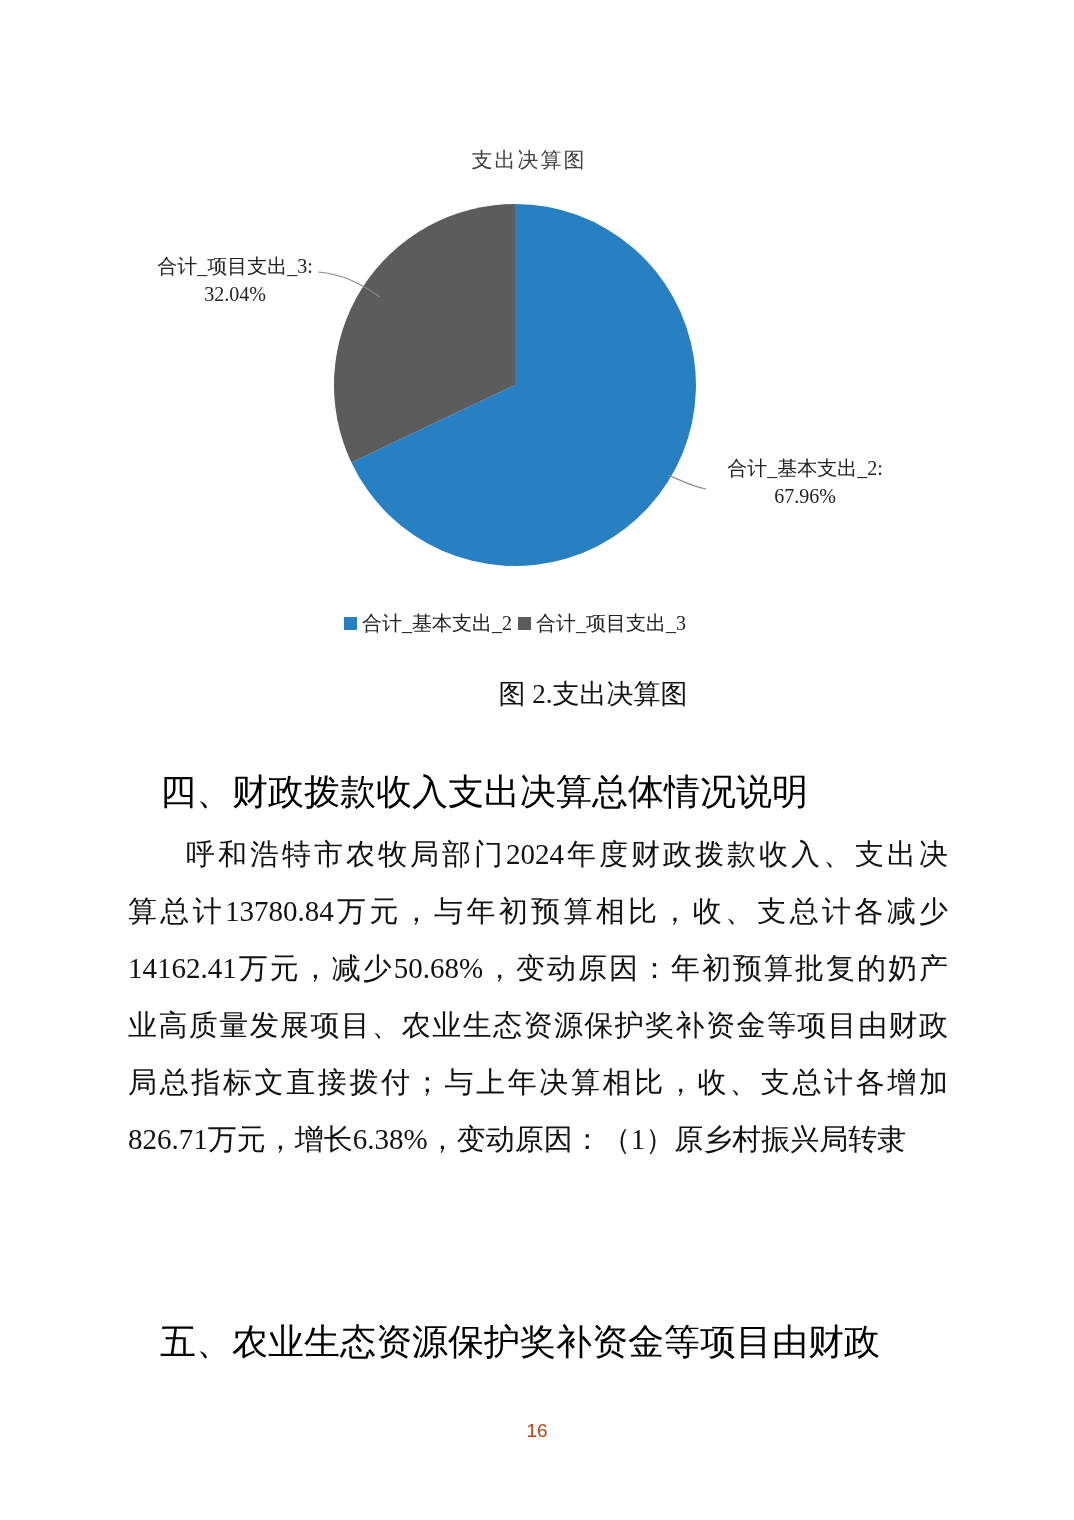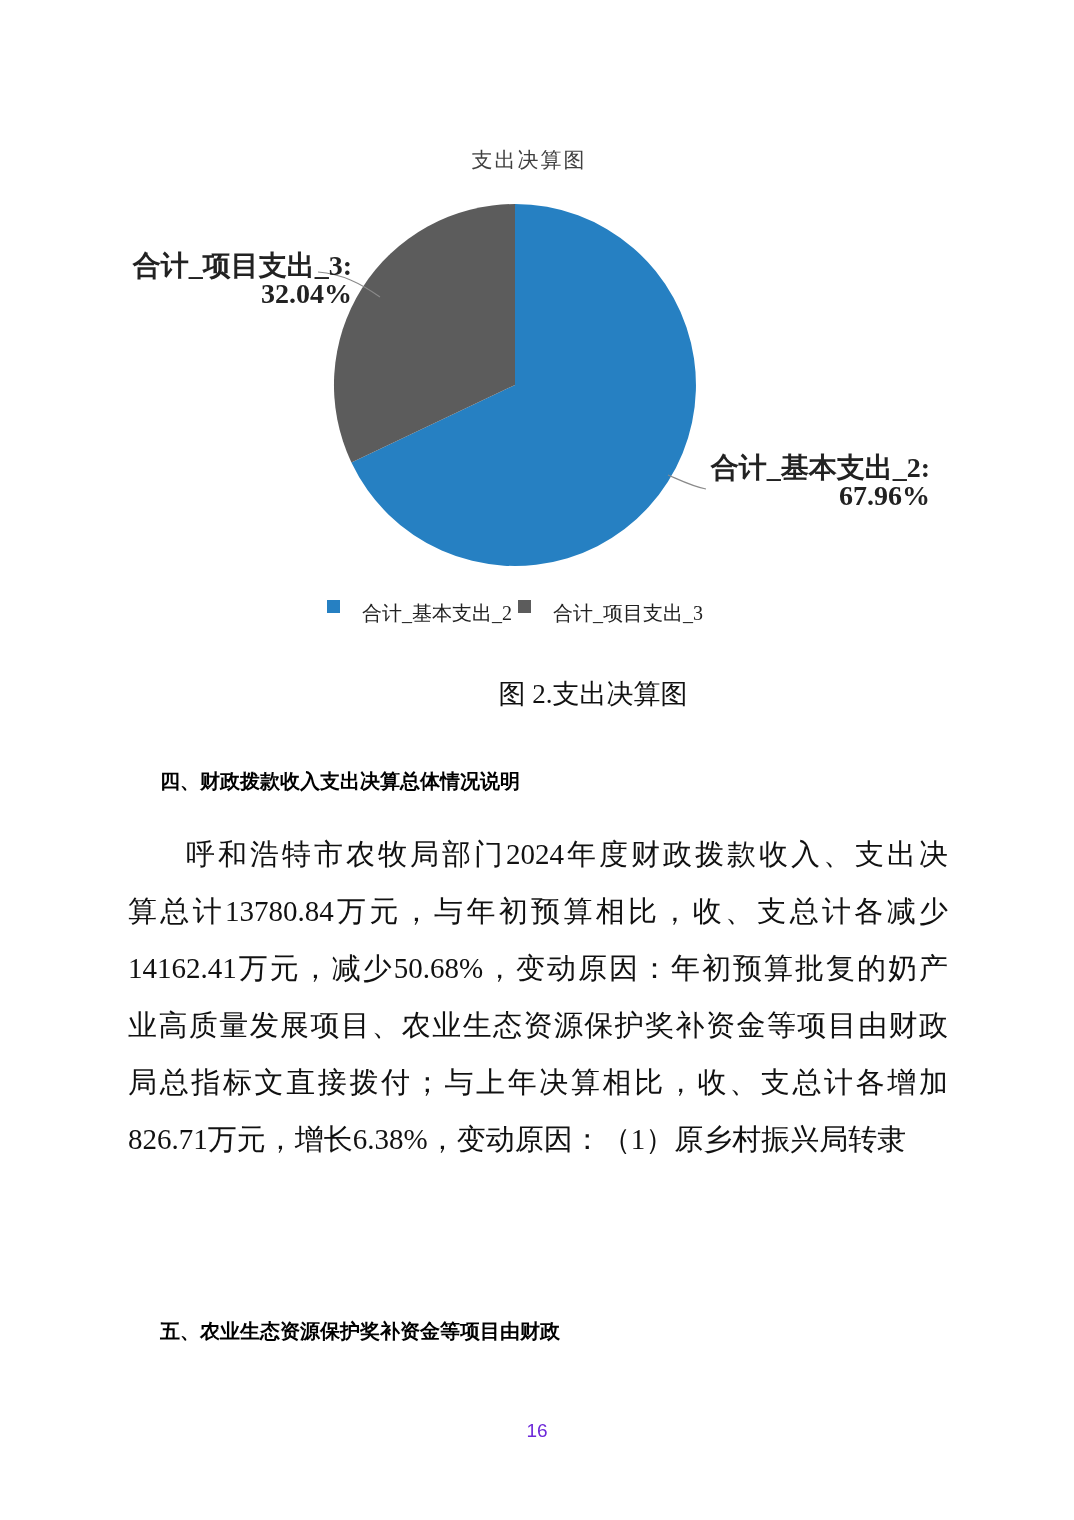--- a/index.html
+++ b/index.html
@@ -17,72 +17,72 @@
     position: absolute; top: 146px; left: 0; width: 1030px;
     text-align: center;
     font-size: 21px; color: #404040;
     letter-spacing: 2px;
     padding-left: 28px;
   }
   .pie-svg { position: absolute; top: 0; left: 0; }
 
   .pie-label {
     position: absolute;
-    text-align: right;
-    font-size: 28px; line-height: 28px; color: #222; font-weight: bold;
+    text-align: center;
+    font-size: 20px; line-height: 28px; color: #222;
   }
   .pie-label.left  { top: 252px; left: 118px; width: 234px; }
   .pie-label.right { top: 454px; left: 680px; width: 250px; }
 
   .legend {
     position: absolute; top: 592px; left: 0; width: 1030px;
     display: flex; justify-content: center; align-items: center;
   }
-  .legend-item { display: flex; align-items: flex-start; margin: 8px 3px; gap: 17px; }
+  .legend-item { display: flex; align-items: center; margin: 18px 3px; }
   .legend-swatch {
     width: 13px; height: 13px; margin-right: 5px; flex: 0 0 auto;
   }
   .legend-swatch.blue { background: #2680c2; }
   .legend-swatch.gray { background: #5c5c5c; }
   .legend-item span.lbl { font-size: 20px; color: #222; }
 
   .figure-caption {
     position: absolute; top: 676px; left: 0; width: 100%;
     padding-left: 112px;
     text-align: center;
     font-size: 27px; color: #111;
   }
 
   
   .section-heading {
     position: absolute; left: 160px;
     font-family: "Liberation Sans", sans-serif;
-    font-weight: bold;
-    font-size: 20px; color: #000;
+    font-weight: normal;
+    font-size: 36px; color: #000;
   }
   .section-heading.h4 { top: 768px; }
   .section-heading.h5 { top: 1318px; }
 
   .paragraph {
     position: absolute; top: 826px; left: 128px; width: 820px;
     font-size: 29px; color: #111;
   }
   .para-line {
     height: 57px; line-height: 57px;
     text-align: justify; text-align-last: justify;
     white-space: nowrap;
   }
   .para-line:first-child { text-indent: 2em; }
   .para-line:last-child { text-align-last: left; }
 
   .page-number {
     position: absolute; top: 1420px; left: 0; width: 100%;
     text-align: center;
     font-family: "Liberation Sans", sans-serif;
-    font-size: 19px; color: #6d28d9;
+    font-size: 19px; color: #c2410c;
   }
 </style>
 </head>
 <body>
 
 <div class="chart-title">支出决算图</div>
 
 <svg class="pie-svg" width="1074" height="640" viewBox="0 0 1074 640">
 
   <path d="M515,385 L515,204 A181,181 0 1 1 351.4,462.5 Z" fill="#2680c2"></path>

